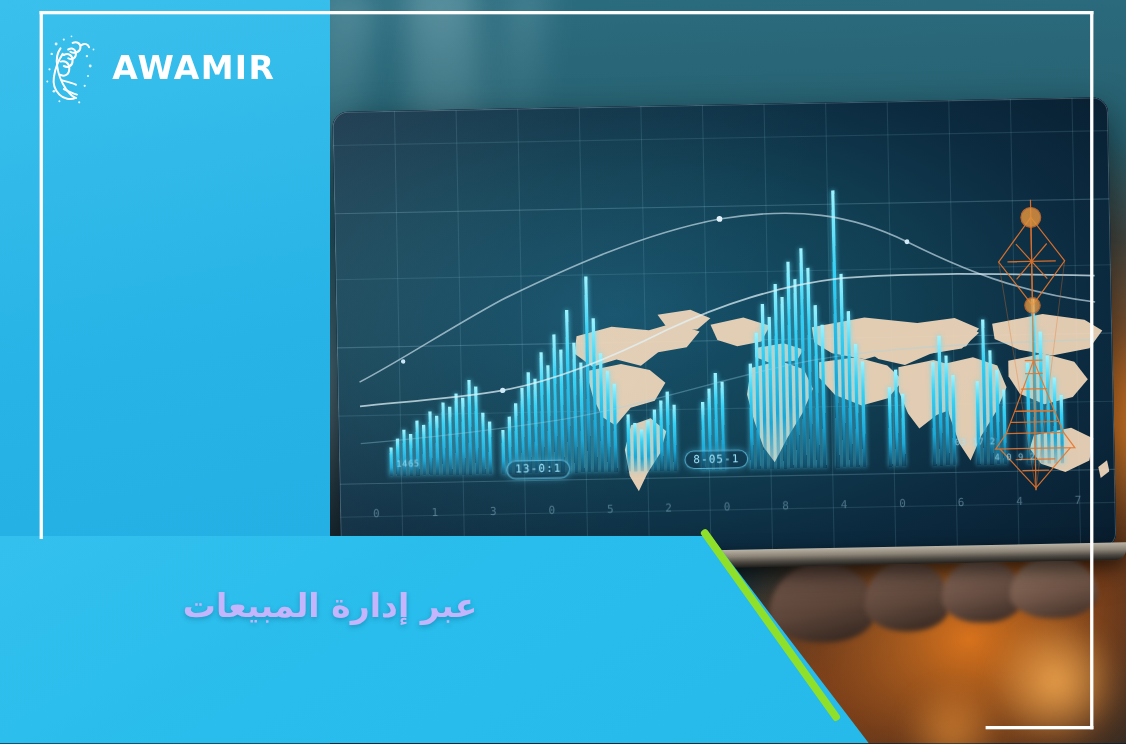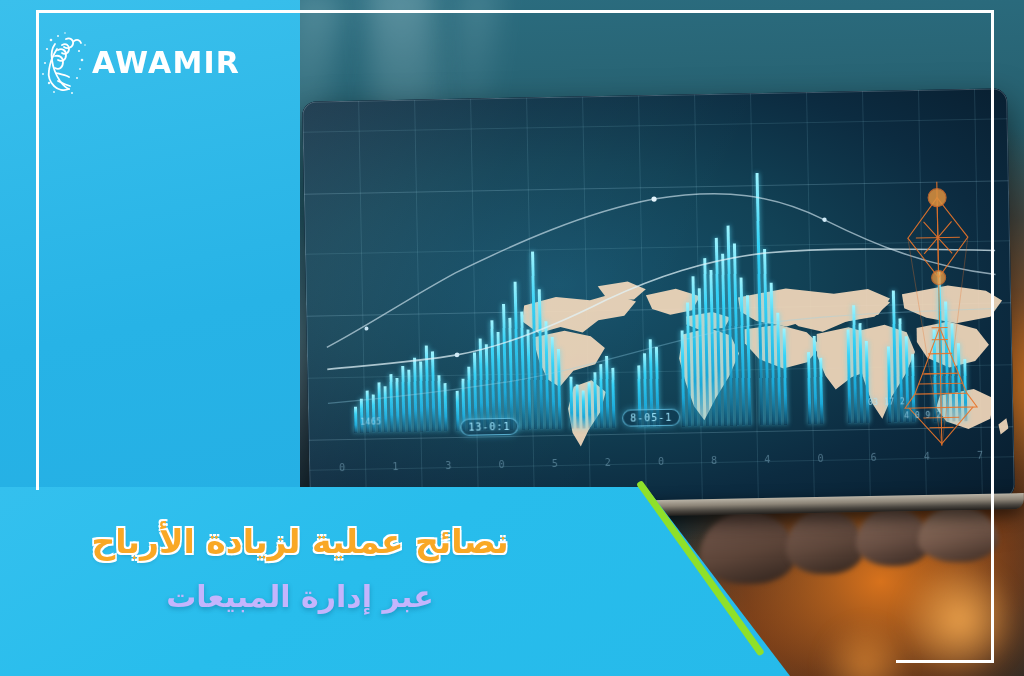--- a/index.html
+++ b/index.html
@@ -168,21 +168,21 @@
   .frame-right{
     position:absolute; left:991px; top:10px; width:3px; height:653px; background:#ffffff;
   }
   .frame-bottom-right{
     position:absolute; left:896px; top:660px; width:98px; height:3px; background:#ffffff;
   }
 
   
   .logo{
     position:absolute; left:36px; top:24px; width:230px; height:78px;
-    display:flex; align-items:center; 
+    display:flex; align-items:center; gap:10px;
   }
   .logo-mark{ width:56px; height:64px; flex:0 0 auto; }
   .logo-mark svg{ width:100%; height:100%; display:block; }
   .logo-words{ display:flex; flex-direction:column; line-height:.95; }
   .logo-main{
     font-size:30px; font-weight:700; color:#ffffff; letter-spacing:1.2px;
     font-family:"DejaVu Sans","Liberation Sans",sans-serif;
   }
   .logo-sub{
     font-size:25px; font-weight:700; color:#ffffff; letter-spacing:1px;
@@ -478,17 +478,16 @@
             <circle cx="49" cy="14" r=".8"></circle>
         </g>
       </svg>
     </div>
     <div class="logo-words">
       <span class="logo-main">AWAMIR</span>
     </div>
   </div>
 
   <div class="headline">
-    <div class="line1">نصائح عملية لزيادة الأرباح</div>
     <div class="line2">عبر إدارة المبيعات</div>
   </div>
 
 </div>
 
 </body></html>

